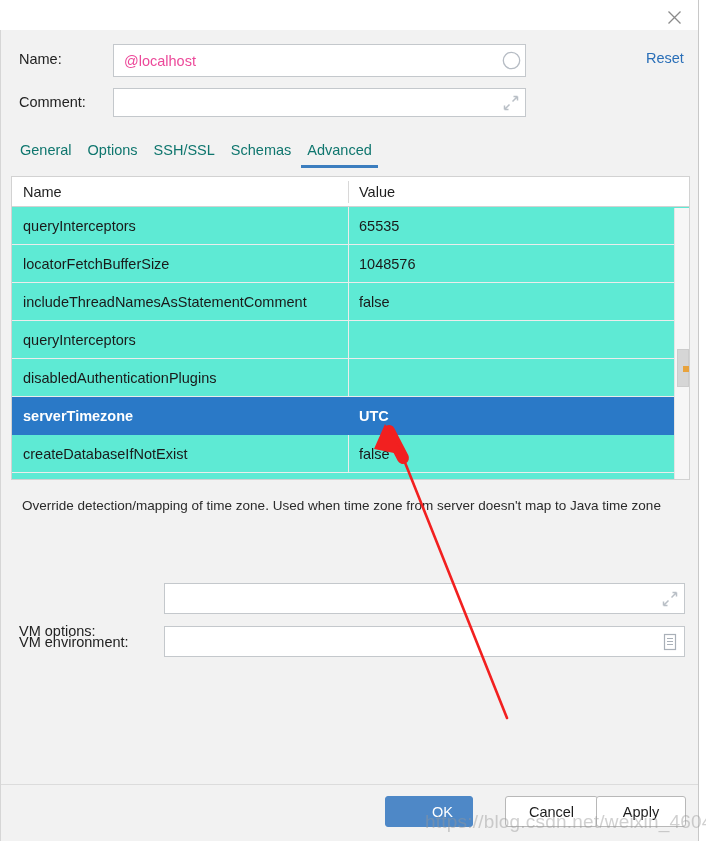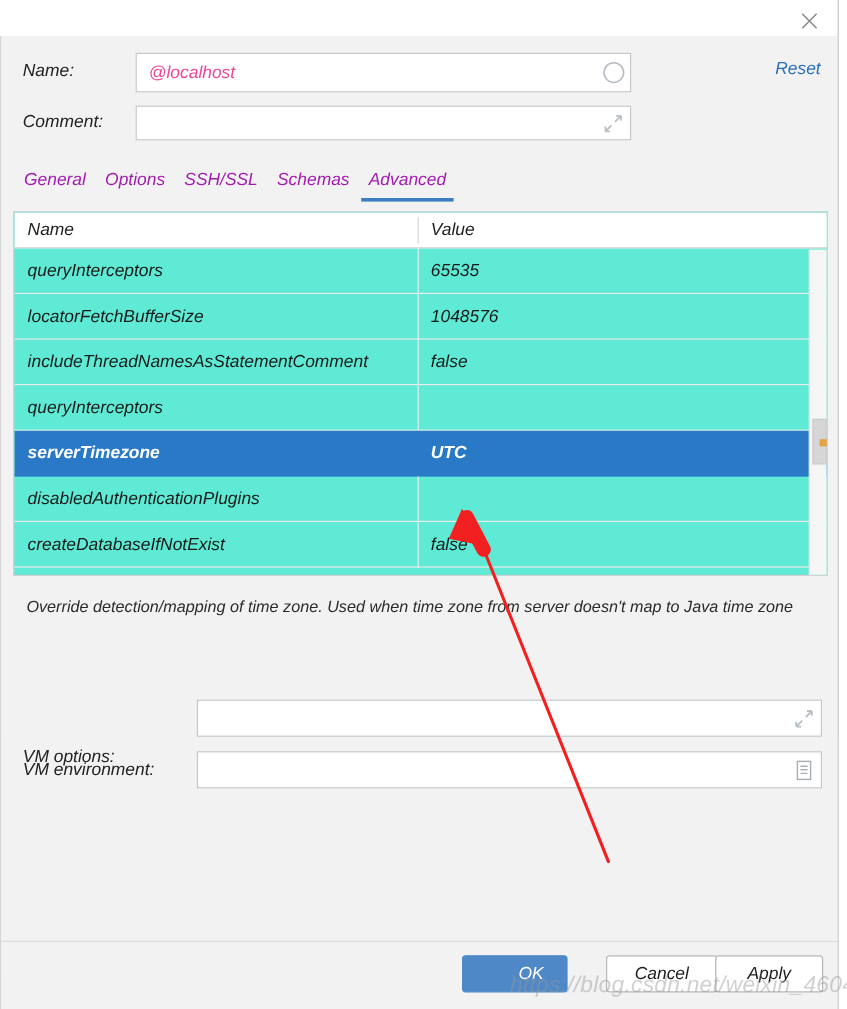--- a/index.html
+++ b/index.html
@@ -11,21 +11,20 @@
     background: #ffffff;
     font-family: "Liberation Sans", sans-serif;
     -webkit-font-smoothing: antialiased;
   }
 
   #dialog {
     position: relative;
     width: 706px;
     height: 614px;
     background: #f2f2f2;
-    font-style: italic;
   }
 
   
   .right-edge-strip {
     position: absolute; top: 0; right: 0;
     width: 8px; height: 841px;
     background: #ffffff;
     border-left: 1px solid #c8c8c8;
   }
   .left-edge-line {
@@ -103,21 +102,21 @@
   
   #tabbar {
     position: absolute; left: 1px; top: 140px;
     width: 697px; height: 35px;
     display: flex; align-items: flex-start;
     padding-left: 11px;
   }
   .tab {
     position: relative;
     font-size: 14.5px;
-    color: #a21caf;
+    color: #0f766e;
     padding: 2px 8px 10px 8px;
     cursor: pointer;
     white-space: nowrap;
   }
   .tab.selected::after {
     content: "";
     position: absolute;
     left: 2px; right: 2px; bottom: 0;
     height: 3px;
     background: #3c7ebf;
@@ -315,29 +314,29 @@
         <div class="trow">
           <div class="col-divider"></div>
           <div class="cell name">includeThreadNamesAsStatementComment</div>
           <div class="cell value">false</div>
         </div>
         <div class="trow">
           <div class="col-divider"></div>
           <div class="cell name">queryInterceptors</div>
           <div class="cell value"></div>
         </div>
+        <div class="trow">
+          <div class="col-divider"></div>
+          <div class="cell name">disabledAuthenticationPlugins</div>
+          <div class="cell value"></div>
+        </div>
         <div class="trow selected">
           <div class="col-divider"></div>
           <div class="cell name">serverTimezone</div>
           <div class="cell value">UTC</div>
-        </div>
-        <div class="trow">
-          <div class="col-divider"></div>
-          <div class="cell name">disabledAuthenticationPlugins</div>
-          <div class="cell value"></div>
         </div>
         <div class="trow">
           <div class="col-divider"></div>
           <div class="cell name">createDatabaseIfNotExist</div>
           <div class="cell value">false</div>
         </div>
       </div>
 
     <div id="table-scrollbar">
       <div id="table-scroll-thumb"></div>

